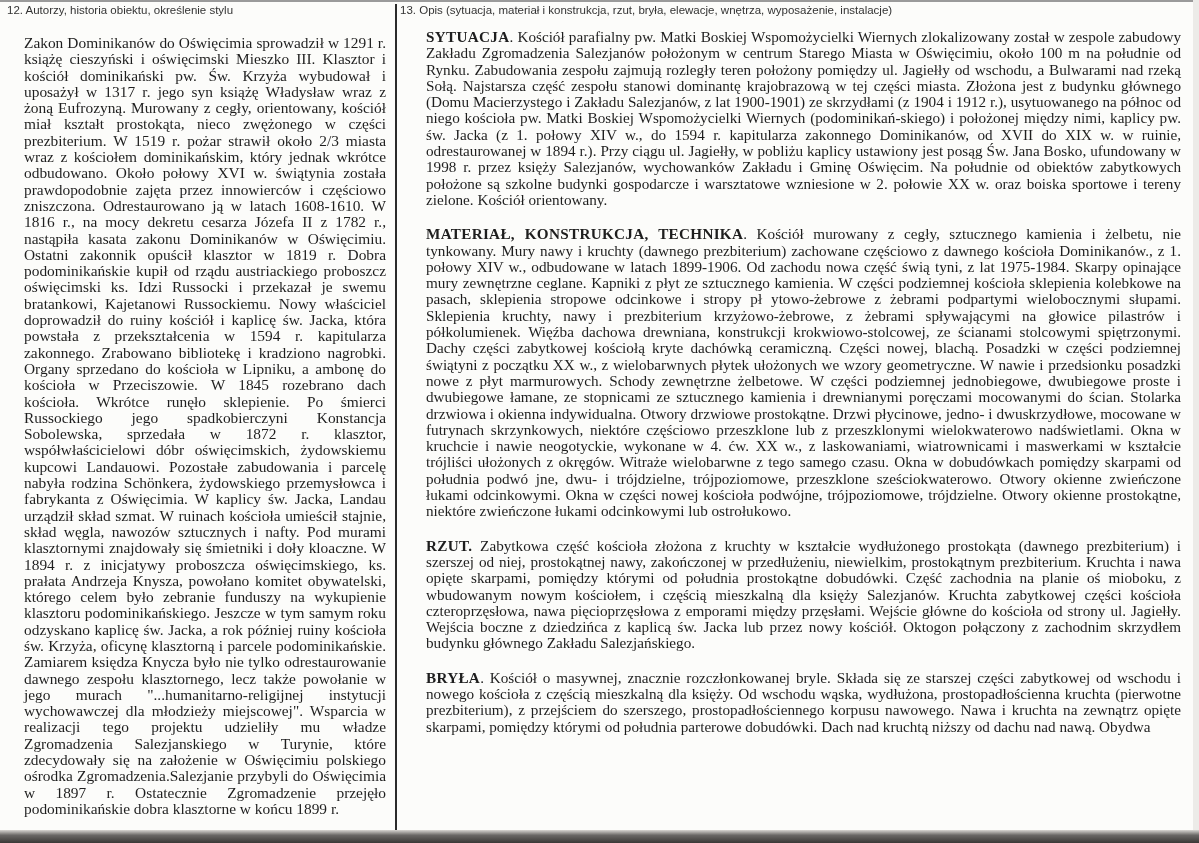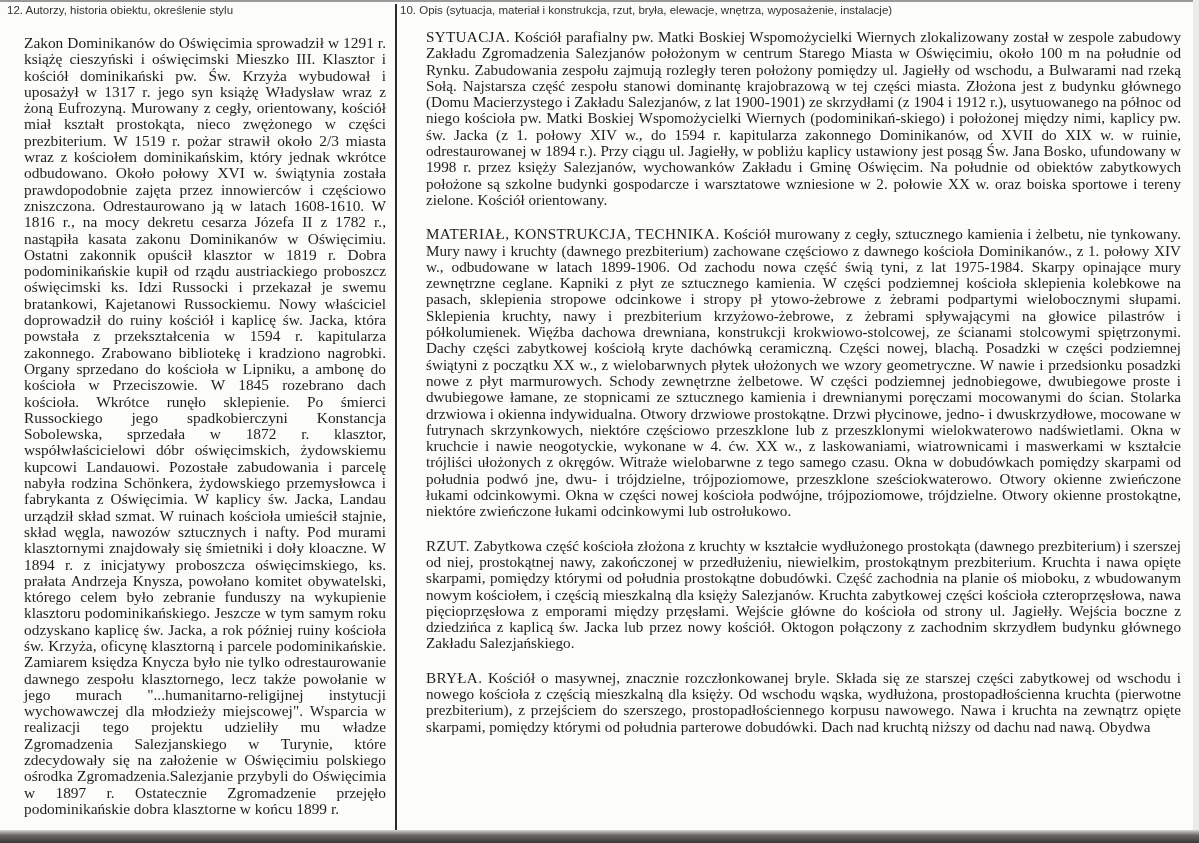--- a/index.html
+++ b/index.html
@@ -39,32 +39,32 @@
     position: absolute; left: 24px; top: 35px; width: 362px;
     font-size: 15.4px; line-height: 16.3px;
     text-align: justify;
   }
   .right-col {
     position: absolute; left: 426px; top: 29px; width: 755px;
     font-size: 15.2px; line-height: 16.3px;
     text-align: justify;
   }
   .section { margin: 0 0 18px 0; }
-  .sec-title { font-weight: normal; letter-spacing: 0.3px; }
+  .sec-title { font-weight: bold; letter-spacing: 0.3px; }
   .ital { }
   p { margin: 0; }
 </style>
 </head>
 <body>
 
 <div class="sheet">
   <div class="top-rule"></div>
 
   <div class="hdr hdr-left">12. Autorzy, historia obiektu, określenie stylu</div>
-  <div class="hdr hdr-right">10. Opis (sytuacja, materiał i konstrukcja, rzut, bryła, elewacje, wnętrza, wyposażenie, instalacje)</div>
+  <div class="hdr hdr-right">13. Opis (sytuacja, materiał i konstrukcja, rzut, bryła, elewacje, wnętrza, wyposażenie, instalacje)</div>
 
   <div class="col-divider"></div>
 
   <div class="left-col">
     <p><span>Zakon Dominikanów do Oświęcimia sprowadził w 1291 r. książę cieszyński i oświęcimski Mieszko III. Klasztor i kościół dominikański pw. Św. Krzyża wybudował i uposażył w 1317 r. jego syn książę Władysław wraz z żoną Eufrozyną. Murowany z cegły, orientowany, kościół miał kształt prostokąta, nieco zwężonego w części prezbiterium. W 1519 r. pożar strawił około 2/3 miasta wraz z kościołem dominikańskim, który jednak wkrótce odbudowano. Około połowy XVI w. świątynia została prawdopodobnie zajęta przez innowierców i częściowo zniszczona. Odrestaurowano ją w latach 1608-1610. W 1816 r., na mocy dekretu cesarza Józefa II z 1782 r., nastąpiła kasata zakonu Dominikanów w Oświęcimiu. Ostatni zakonnik opuścił klasztor w 1819 r. Dobra podominikańskie kupił od rządu austriackiego proboszcz oświęcimski ks. Idzi Russocki i przekazał je swemu bratankowi, Kajetanowi Russockiemu. Nowy właściciel doprowadził do ruiny kościół i kaplicę św. Jacka, która powstała z przekształcenia w 1594 r. kapitularza zakonnego. Zrabowano bibliotekę i kradziono nagrobki. Organy sprzedano do kościoła w Lipniku, a ambonę do kościoła w Przeciszowie. W 1845 rozebrano dach kościoła. Wkrótce runęło sklepienie. Po śmierci Russockiego jego spadkobierczyni Konstancja Sobolewska, sprzedała w 1872 r. klasztor, współwłaścicielowi dóbr oświęcimskich, żydowskiemu kupcowi Landauowi. Pozostałe zabudowania i parcelę nabyła rodzina Schönkera, żydowskiego przemysłowca i fabrykanta z Oświęcimia. W kaplicy św. Jacka, Landau urządził skład szmat. W ruinach kościoła umieścił stajnie, skład węgla, nawozów sztucznych i nafty. Pod murami klasztornymi znajdowały się śmietniki i doły kloaczne. W 1894 r. z inicjatywy proboszcza oświęcimskiego, ks. prałata Andrzeja Knysza, powołano komitet obywatelski, którego celem było zebranie funduszy na wykupienie klasztoru podominikańskiego. Jeszcze w tym samym roku odzyskano kaplicę św. Jacka, a rok później ruiny kościoła św. Krzyża, oficynę klasztorną i parcele podominikańskie. Zamiarem księdza Knycza było nie tylko odrestaurowanie dawnego zespołu klasztornego, lecz także powołanie w jego murach "</span><span class="ital">...humanitarno-religijnej instytucji wychowawczej dla młodzieży miejscowej"</span><span>. Wsparcia w realizacji tego projektu udzieliły mu władze Zgromadzenia Salezjanskiego w Turynie, które zdecydowały się na założenie w Oświęcimiu polskiego ośrodka Zgromadzenia.Salezjanie przybyli do Oświęcimia w 1897 r. Ostatecznie Zgromadzenie przejęło podominikańskie dobra klasztorne w końcu 1899 r.</span></p>
   </div>
 
   <div class="right-col">
     <div class="section">
       <p><span class="sec-title">SYTUACJA</span><span>. Kościół parafialny pw. Matki Boskiej Wspomożycielki Wiernych zlokalizowany został w zespole zabudowy Zakładu Zgromadzenia Salezjanów położonym w centrum Starego Miasta w Oświęcimiu, około 100 m na południe od Rynku. Zabudowania zespołu zajmują rozległy teren położony pomiędzy ul. Jagiełły od wschodu, a Bulwarami nad rzeką Sołą. Najstarsza część zespołu stanowi dominantę krajobrazową w tej części miasta. Złożona jest z budynku głównego (Domu Macierzystego i Zakładu Salezjanów, z lat 1900-1901) ze skrzydłami (z 1904 i 1912 r.), usytuowanego na północ od niego kościoła pw. Matki Boskiej Wspomożycielki Wiernych (podominikań-skiego) i położonej między nimi, kaplicy pw. św. Jacka (z 1. połowy XIV w., do 1594 r. kapitularza zakonnego Dominikanów, od XVII do XIX w. w ruinie, odrestaurowanej w 1894 r.). Przy ciągu ul. Jagiełły, w pobliżu kaplicy ustawiony jest posąg Św. Jana Bosko, ufundowany w 1998 r. przez księży Salezjanów, wychowanków Zakładu i Gminę Oświęcim. Na południe od obiektów zabytkowych położone są szkolne budynki gospodarcze i warsztatowe wzniesione w 2. połowie XX w. oraz boiska sportowe i tereny zielone. Kościół orientowany.</span></p>

